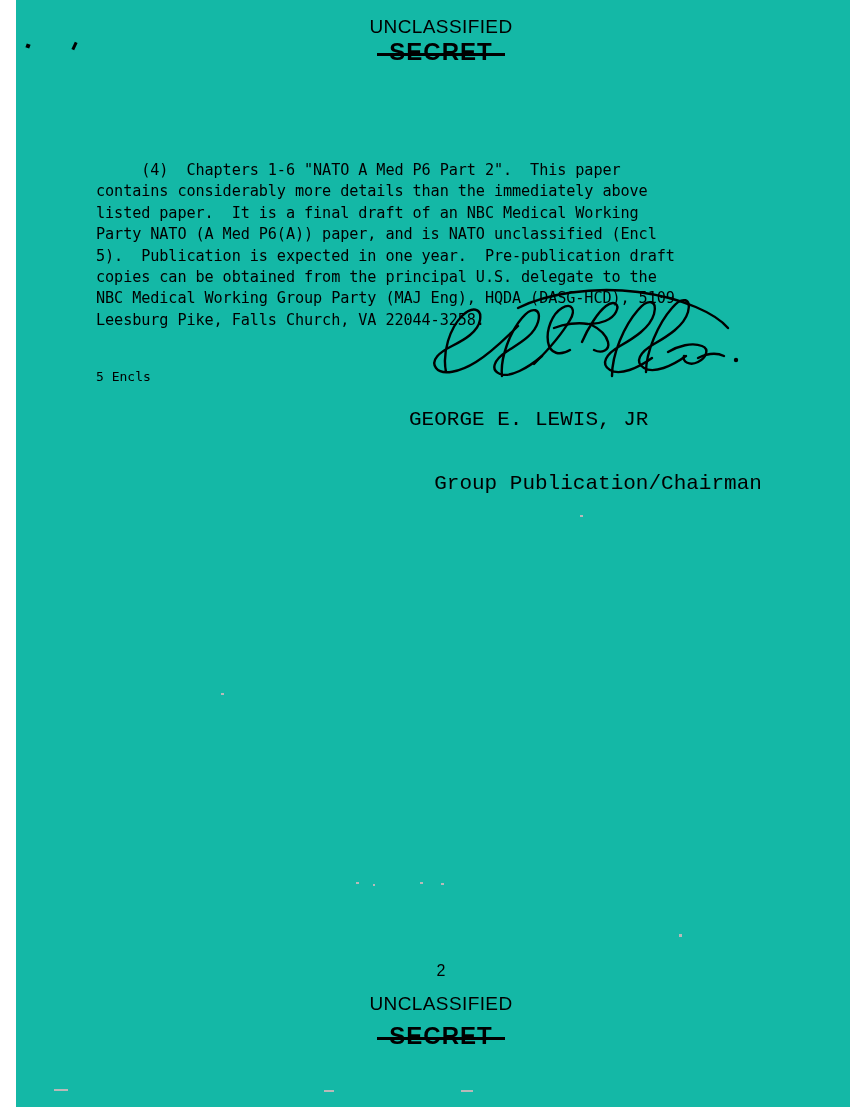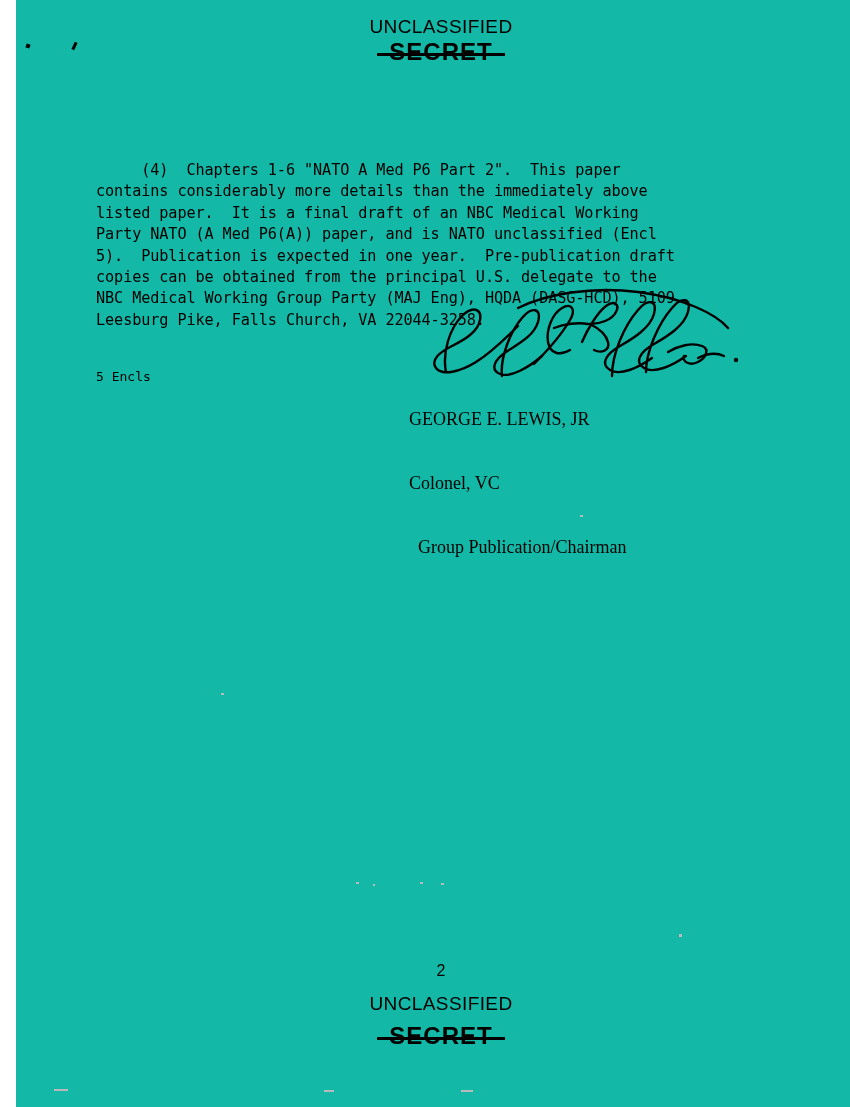--- a/index.html
+++ b/index.html
@@ -90,22 +90,22 @@
     font-family: "DejaVu Sans Mono", monospace;
     font-size: 13px;
     line-height: 21.4px;
   }
 
   
   .sigblock {
     position: absolute;
     left: 393px;
     top: 366px;
-    font-family: Liberation Serif, serif;
-    font-size: 18px;
+    font-family: Liberation Mono, monospace;
+    font-size: 21px;
     line-height: 21.4px;
     white-space: pre;
   }
 
   
   .signature {
     position: absolute;
     left: 390px;
     top: 280px;
     width: 340px;
@@ -203,21 +203,20 @@
         <path d="M292 78 C300 74, 310 72, 318 76"></path>
       </g>
       <g fill="#000">
         <circle cx="330" cy="80" r="2.2"></circle>
       </g>
     </svg>
   </div>
 
   <div class="sigblock">
     <div>GEORGE E. LEWIS, JR</div>
-    <div>Colonel, VC</div>
     <div>  Group Publication/Chairman</div>
   </div>
 
   <div class="artifact a1"></div>
   <div class="artifact a2"></div>
   <div class="artifact a3"></div>
   <div class="artifact a4"></div>
   <div class="artifact a5"></div>
   <div class="artifact a6"></div>
   <div class="artifact a7"></div>

